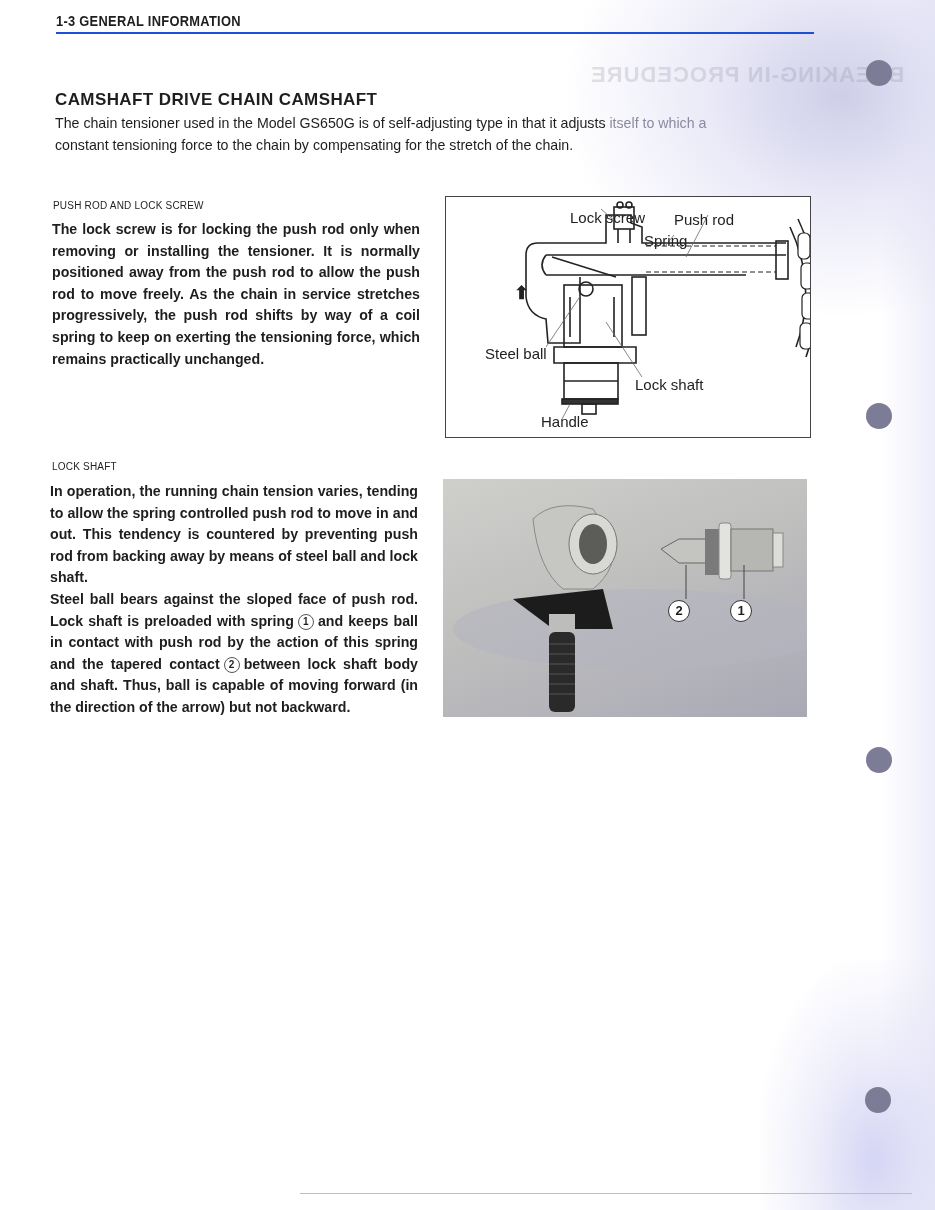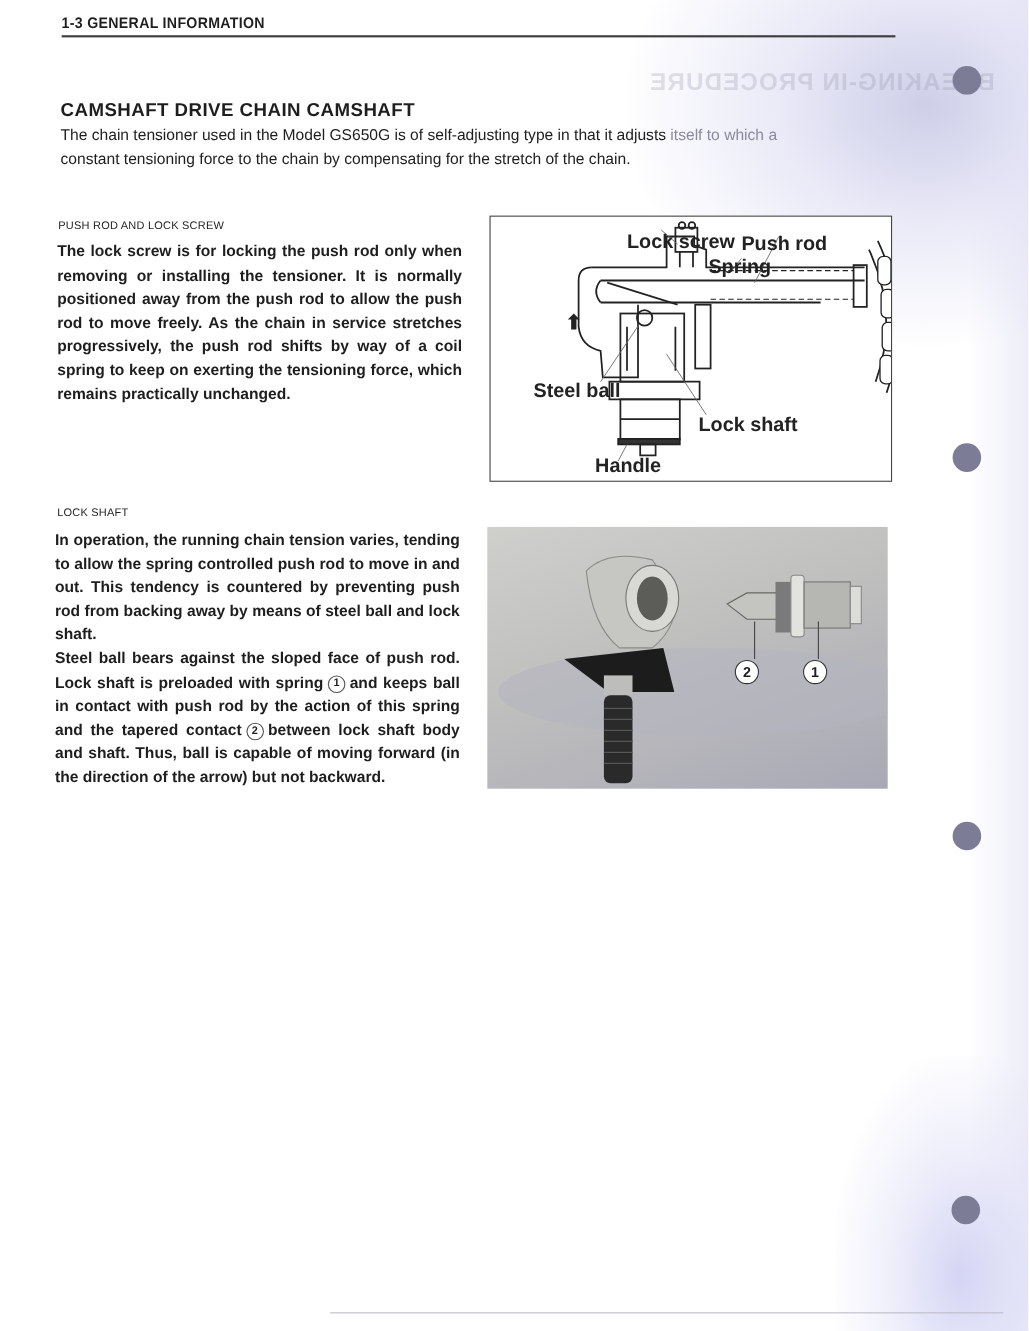--- a/index.html
+++ b/index.html
@@ -29,21 +29,21 @@
     position:absolute; left:590px; top:62px; font-size:22px; font-weight:bold;
     color:rgba(140,140,160,0.25); transform:scaleX(-1); letter-spacing:1px;
   }
   .hole {
     position:absolute; width:26px; height:26px; border-radius:50%;
     background:#7c7c96;
   }
   
   .page-header {
     position:absolute; left:56px; top:12px; width:758px;
-    border-bottom:2px solid #404040; height:20px;
+    border-bottom:2px solid #1d4ed8; height:20px;
   }
   .page-header span {
     font-family:"Liberation Sans", sans-serif; font-weight:bold; font-size:14px;
     letter-spacing:0.3px; transform:scaleX(0.92); transform-origin:left; display:inline-block;
   }
   .title {
     position:absolute; left:55px; top:90px; font-size:17px; font-weight:bold; letter-spacing:0.4px;
   }
   .intro {
     position:absolute; left:55px; top:113px; width:770px; font-size:14.2px; line-height:21.5px;
@@ -59,21 +59,21 @@
   .circ {
     display:inline-block; width:14px; height:14px; border:1px solid #555; border-radius:50%;
     font-size:10px; line-height:14px; text-align:center; vertical-align:1px; margin:0 4px;
   }
   
   .diagram {
     position:absolute; left:445px; top:196px; width:364px; height:240px;
     border:1.5px solid #444; background:#fff;
   }
   .diagram svg { position:absolute; left:0; top:0; }
-  .dlabel { position:absolute; font-size:18px; color:#222; white-space:nowrap;font-weight:bold; }
+  .dlabel { position:absolute; font-size:15px; color:#222; white-space:nowrap; }
   
   .photo {
     position:absolute; left:443px; top:479px; width:364px; height:238px; overflow:hidden;
     background:linear-gradient(160deg, #cfd0cc 0%, #bfbfbe 45%, #a9a9b6 100%);
   }
   .photo svg { position:absolute; left:0; top:0; }
   .callout {
     position:absolute; width:20px; height:20px; border-radius:50%; background:#fff;
     border:1.5px solid #333; font-size:13px; line-height:20px; text-align:center; font-weight:bold;
   }

